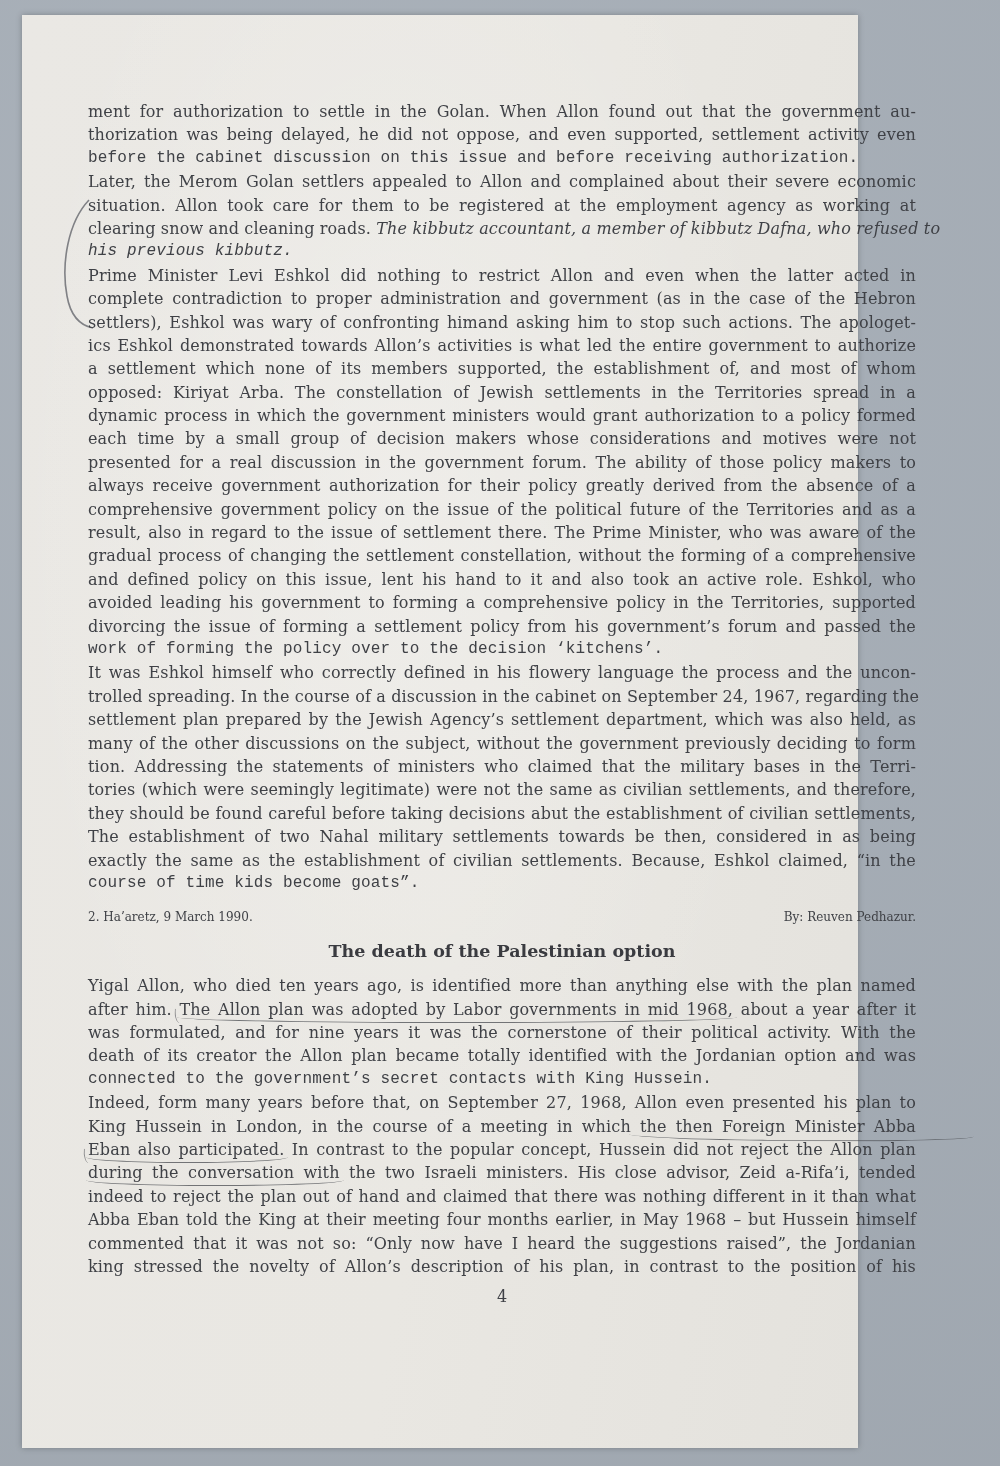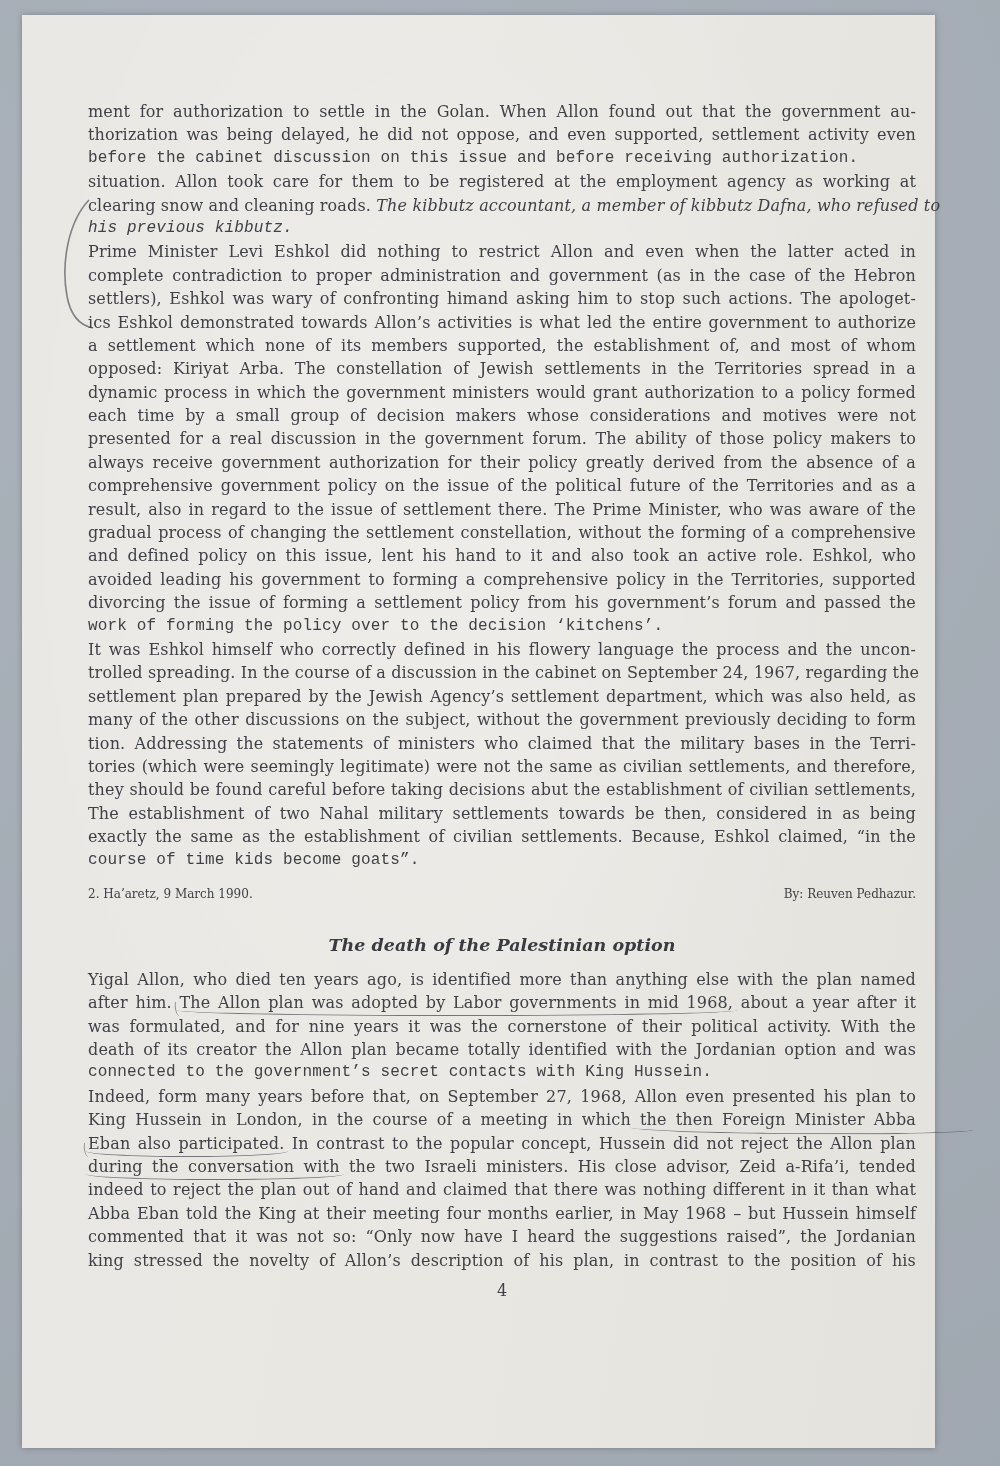--- a/index.html
+++ b/index.html
@@ -9,21 +9,21 @@
     font-family:"DejaVu Serif","Liberation Serif",serif;
     position:relative; overflow:hidden;
   }
   .scan-backdrop {
     position:absolute; inset:0;
     background:
       radial-gradient(circle at 30% 20%, rgba(255,255,255,.05), rgba(0,0,0,.04)),
       #a6aeb7;
   }
   .page {
-    position:absolute; left:22px; top:15px; width:913px; height:1433px;
+    position:absolute; left:22px; top:15px; width:836px; height:1433px;
     background:
       radial-gradient(ellipse at 45% 35%, rgba(255,255,255,.25), rgba(0,0,0,0) 60%),
       linear-gradient(100deg, #eae8e4 0%, #e9e7e2 55%, #e4e2dd 100%);
     box-shadow:0 0 6px rgba(0,0,0,.25);
   }
   .content {
     position:absolute; left:66px; top:85px; width:828px;
     color:#3f4146;
   }
   .line {
@@ -48,23 +48,23 @@
   }
   .s-uext::after {
     right:-58px;
     transform:rotate(.4deg); transform-origin:left bottom;
   }
   .byline {
     display:flex; justify-content:space-between;
     font-size:12px; margin-top:15px;
   }
   .section-heading {
-    text-align:center; font-weight:bold; font-style:italic;
+    text-align:center; font-weight:bold; 
     font-size:17.5px; color:#3a3b40;
-    margin-top:34px; margin-bottom:13px;
+    margin-top:17px; margin-bottom:13px;
   }
   .page-number { text-align:center; font-size:16px; margin-top:9px; }
   .margin-brace { position:absolute; left:36px; top:181px; }
 </style>
 </head>
 <body>
 
 <div class="scan-backdrop"></div>
 
 <div class="page">
@@ -72,20 +72,21 @@
   <svg class="margin-brace" width="38" height="138" viewBox="0 0 38 138">
     <path d="M31 4 C 10 26, 3 68, 9 100 C 12 117, 20 129, 35 132" fill="none" stroke="#6d6f74" stroke-width="1.6" opacity="0.85"></path>
   </svg>
 
   <div class="content">
 
     <div id="article1-lines">
         <div class="line"><span class="seg s-n">ment for authorization to settle in the Golan.  When Allon found out that the government au-</span></div>
         <div class="line"><span class="seg s-n">thorization was being delayed, he did not oppose, and even supported, settlement activity even</span></div>
         <div class="line end"><span class="seg s-n">before the cabinet discussion on this issue and before receiving authorization.</span></div>
+        <div class="line"><span class="seg s-n">Later, the Merom Golan settlers appealed to Allon and complained about their severe economic</span></div>
         <div class="line"><span class="seg s-n">situation.  Allon took care for them to be registered at the employment agency as working at</span></div>
         <div class="line"><span class="seg s-n">clearing snow and cleaning roads. </span><span class="seg s-i">The kibbutz accountant, a member of kibbutz Dafna, who refused to</span></div>
         <div class="line end"><span class="seg s-i">his previous kibbutz.</span></div>
         <div class="line"><span class="seg s-n">Prime Minister Levi Eshkol did nothing to restrict Allon and even when the latter acted in</span></div>
         <div class="line"><span class="seg s-n">complete contradiction to proper administration and government (as in the case of the Hebron</span></div>
         <div class="line"><span class="seg s-n">settlers), Eshkol was wary of confronting himand asking him to stop such actions.  The apologet-</span></div>
         <div class="line"><span class="seg s-n">ics Eshkol demonstrated towards Allon’s activities is what led the entire government to authorize</span></div>
         <div class="line"><span class="seg s-n">a settlement which none of its members supported, the establishment of, and most of whom</span></div>
         <div class="line"><span class="seg s-n">opposed: Kiriyat Arba.  The constellation of Jewish settlements in the Territories spread in a</span></div>
         <div class="line"><span class="seg s-n">dynamic process in which the government ministers would grant authorization to a policy formed</span></div>

